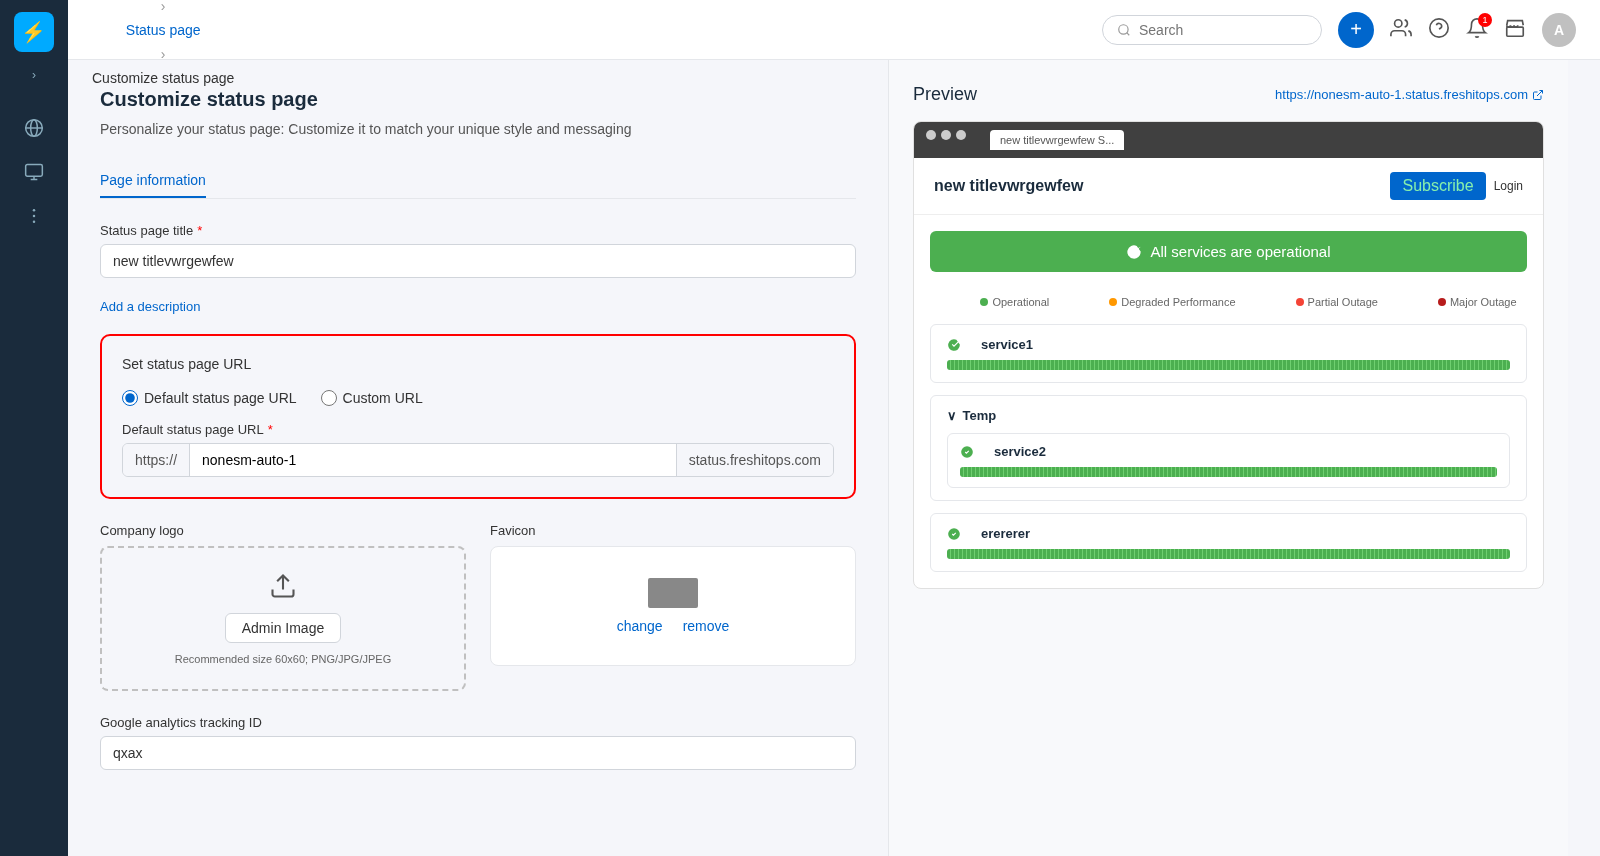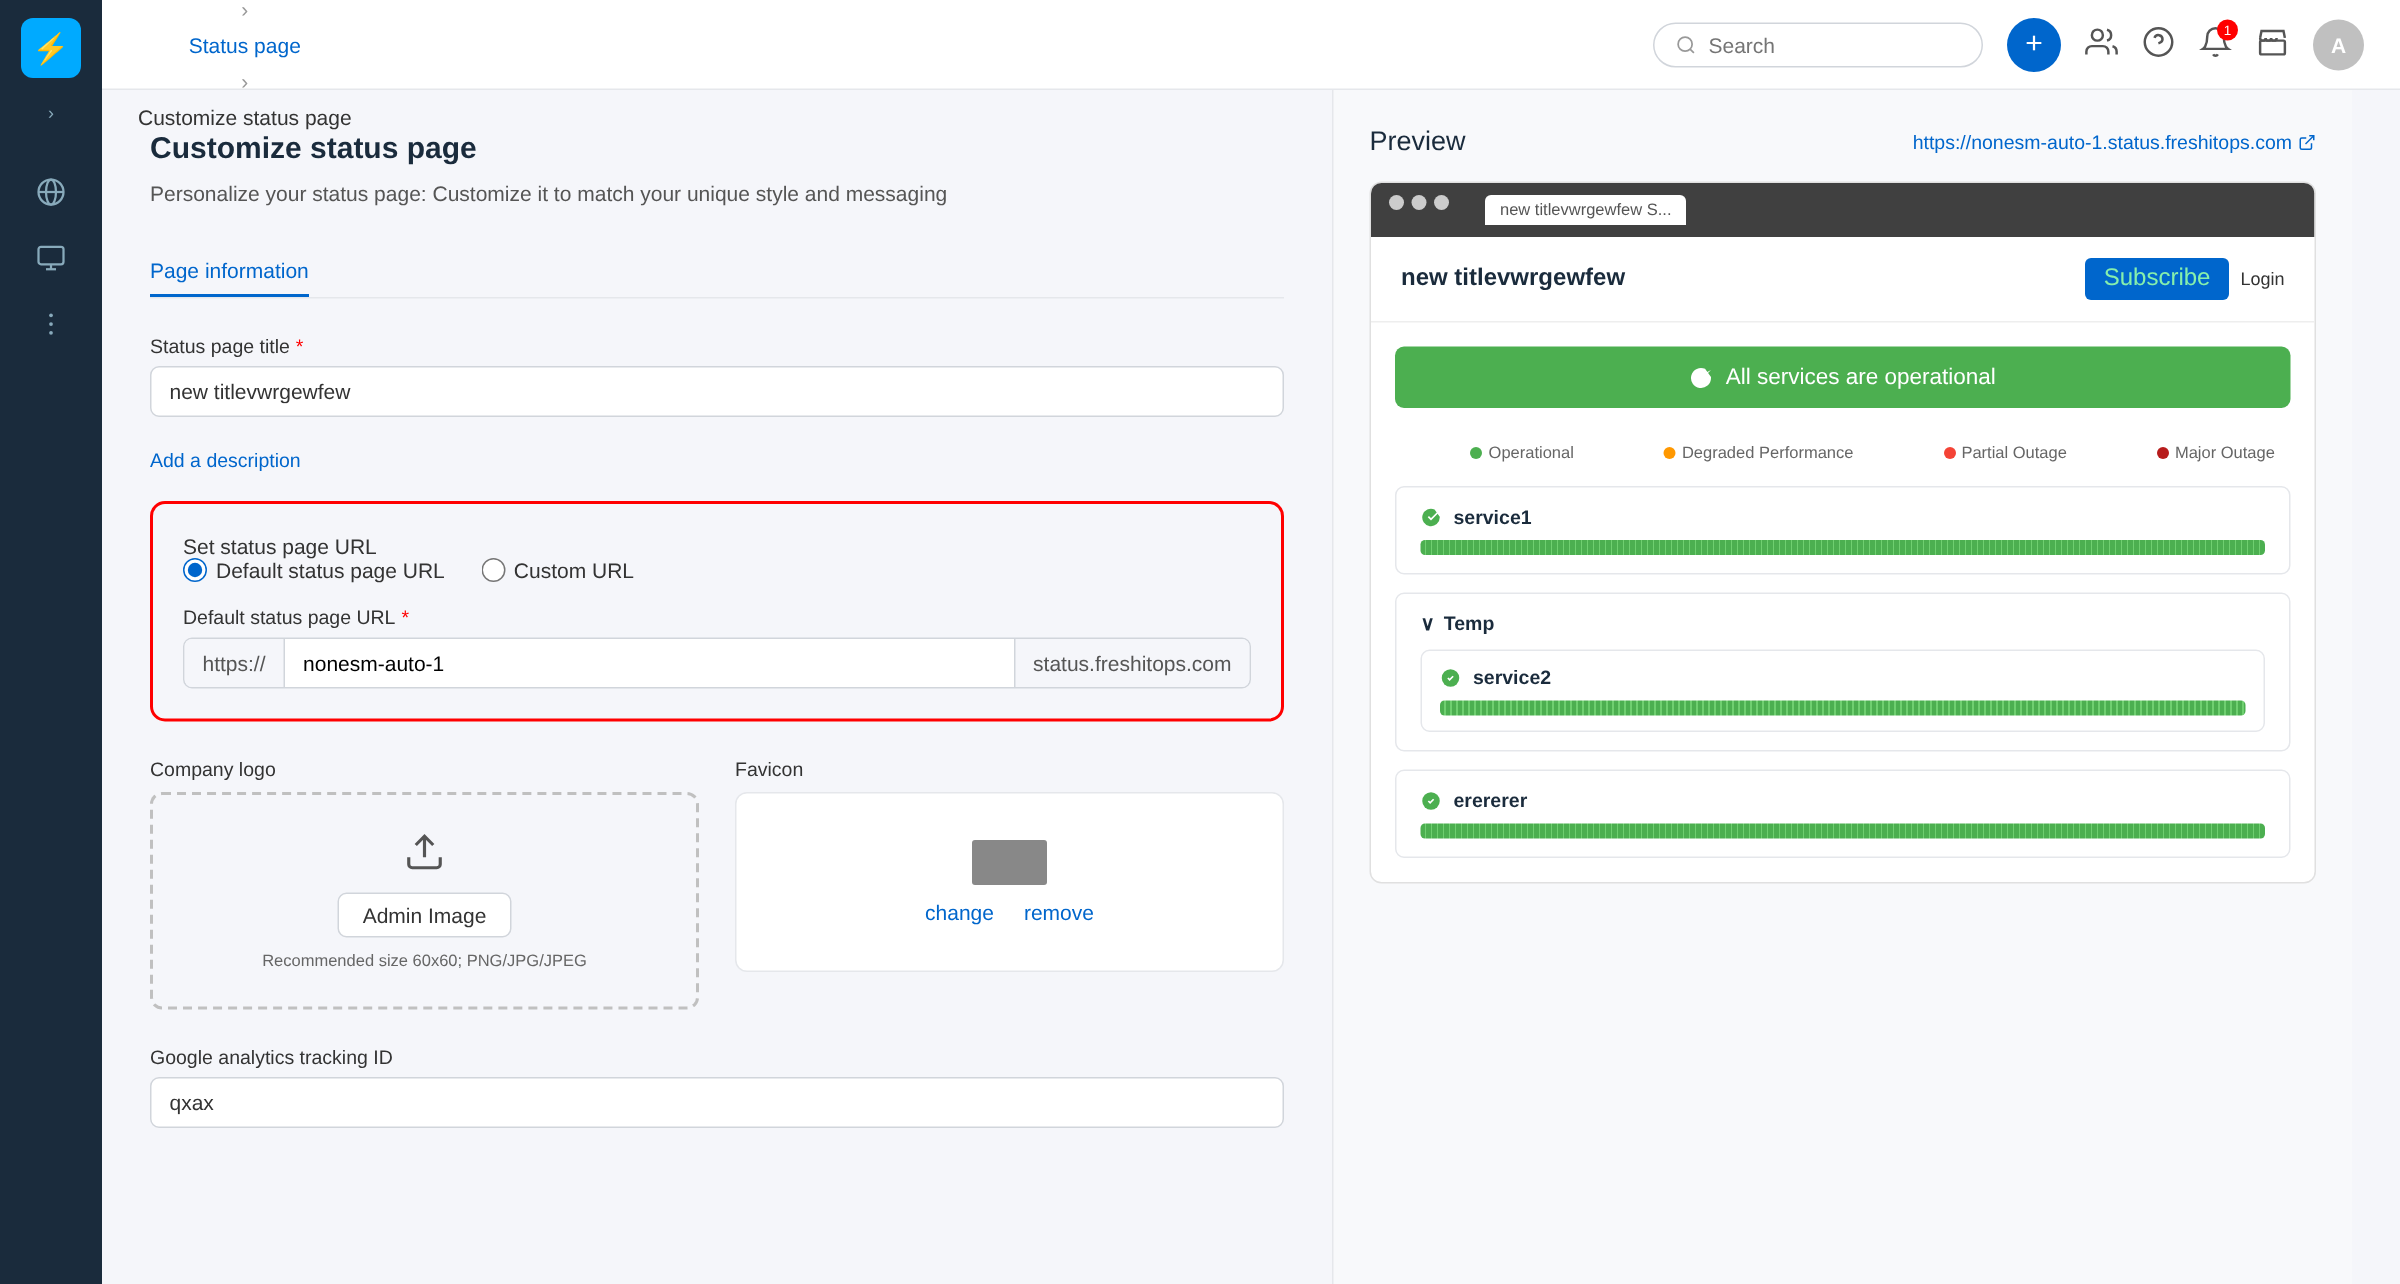--- a/index.html
+++ b/index.html
@@ -43,21 +43,21 @@
     .tab.active { color: #0066cc; border-bottom: 2px solid #0066cc; font-weight: 500; }
 
     .form-group { margin-bottom: 20px; }
     .form-label { font-size: 13px; color: #333; margin-bottom: 6px; display: flex; align-items: center; gap: 4px; }
     .required { color: red; }
     .form-input { width: 100%; border: 1px solid #d1d5db; border-radius: 6px; padding: 8px 12px; font-size: 14px; outline: none; color: #333; }
     .add-desc-link { color: #0066cc; font-size: 13px; cursor: pointer; margin-bottom: 20px; display: inline-block; }
 
     
     .url-box { border: 2px solid red; border-radius: 10px; padding: 20px; margin-bottom: 24px; }
-    .url-box-title { font-size: 14px; color: #333; font-weight: 500; margin-bottom: 0; }
+    .url-box-title { font-size: 14px; color: #333; font-weight: 500; margin-bottom: 18px; }
     .radio-group { display: flex; gap: 24px; margin-bottom: 16px; }
     .radio-option { display: flex; align-items: center; gap: 6px; cursor: pointer; font-size: 14px; }
     .radio-option input[type=radio] { accent-color: #0066cc; width: 16px; height: 16px; }
     .url-input-row { display: flex; border: 1px solid #d1d5db; border-radius: 6px; overflow: hidden; }
     .url-prefix { background: #f5f6fa; padding: 8px 12px; color: #555; font-size: 14px; border-right: 1px solid #d1d5db; white-space: nowrap; }
     .url-middle { flex: 1; border: none; outline: none; padding: 8px 12px; font-size: 14px; }
     .url-suffix { background: #f5f6fa; padding: 8px 12px; color: #555; font-size: 14px; border-left: 1px solid #d1d5db; white-space: nowrap; }
 
     
     .upload-row { display: flex; gap: 24px; margin-bottom: 24px; }
@@ -93,21 +93,21 @@
     .preview-login-btn { background: transparent; border: none; color: #333; font-size: 12px; cursor: pointer; }
 
     .preview-status-banner { background: #4caf50; color: white; text-align: center; padding: 12px; display: flex; align-items: center; justify-content: center; gap: 8px; font-size: 15px; margin: 16px; border-radius: 6px; }
 
     .preview-legend { display: flex; align-items: center; justify-content: center; gap: 20px; padding: 8px 16px; font-size: 11px; color: #666; }
     .legend-item { display: flex; align-items: center; gap: 4px; margin-left: 40px; }
     .legend-dot { width: 8px; height: 8px; border-radius: 50%; }
 
     .preview-services { padding: 8px 16px 16px; display: flex; flex-direction: column; gap: 12px; }
     .service-card { border: 1px solid #e5e7eb; border-radius: 6px; padding: 12px 16px; background: white; }
-    .service-name { font-size: 13px; font-weight: 600; color: #1a2b3c; display: flex; align-items: center; gap: 8px; margin-bottom: 8px; }
+    .service-name { font-size: 13px; font-weight: 600; color: #1a2b3c; display: flex; align-items: center; gap: 20px; margin-bottom: 8px; }
     .service-bar { height: 8px; border-radius: 4px; background: repeating-linear-gradient(90deg, #4caf50 0px, #4caf50 3px, transparent 3px, transparent 4px); }
     .group-header { font-size: 13px; font-weight: 600; color: #1a2b3c; margin-bottom: 10px; display: flex; align-items: center; gap: 6px; }
     .group-card { border: 1px solid #e5e7eb; border-radius: 6px; padding: 12px 16px; background: white; }
     .nested-service { padding: 10px 12px; }
   </style>
 </head>
 <body>
 
 <div class="app-shell">
 

